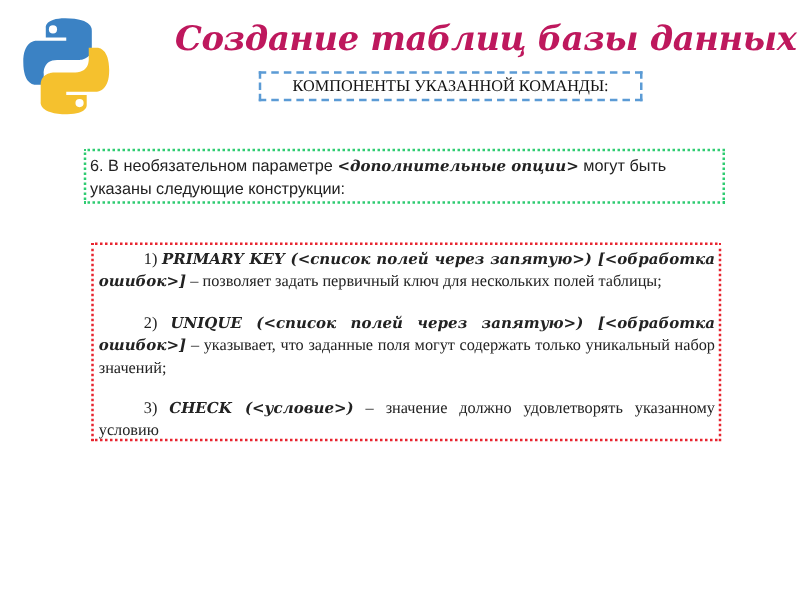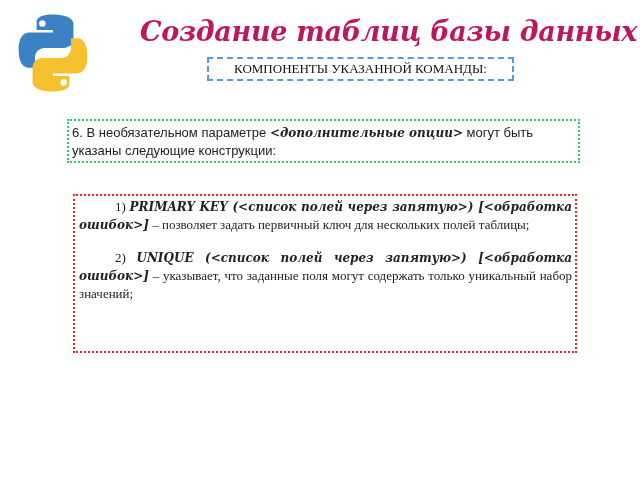--- a/index.html
+++ b/index.html
@@ -124,13 +124,16 @@
   <span>6. В необязательном параметре </span><span class="em">&lt;дополнительные опции&gt;</span><span> могут быть указаны следующие конструкции:</span>
 </div>
 
 <div class="items-box">
   <p class="item">
     <span>1) </span><span class="kw">PRIMARY KEY (&lt;список полей через запятую&gt;) [&lt;обработка ошибок&gt;]</span><span> – позволяет задать первичный ключ для нескольких полей таблицы;</span>
   </p>
   <p class="item">
     <span>2) </span><span class="kw">UNIQUE (&lt;список полей через запятую&gt;) [&lt;обработка ошибок&gt;]</span><span> – указывает, что заданные поля могут содержать только уникальный набор значений;</span>
   </p>
+  <p class="item">
+    <span>3) </span><span class="kw">CHECK (&lt;условие&gt;)</span><span> – значение должно удовлетворять указанному условию</span>
+  </p>
 </div>
 
 </body></html>

